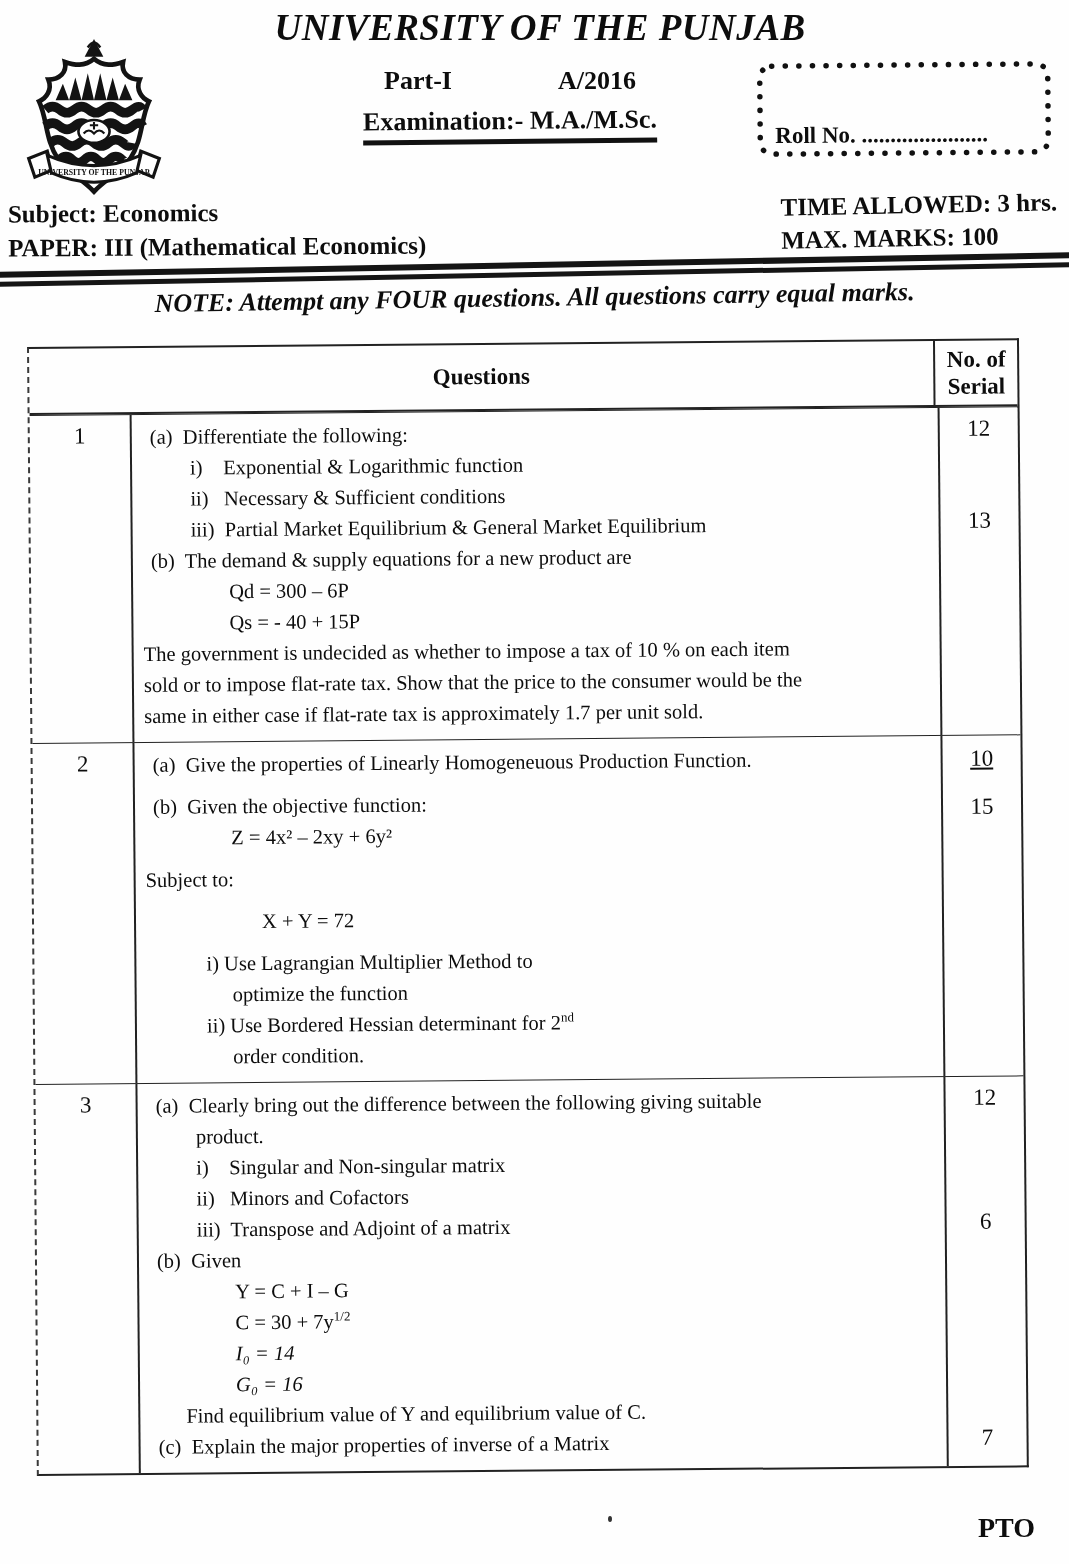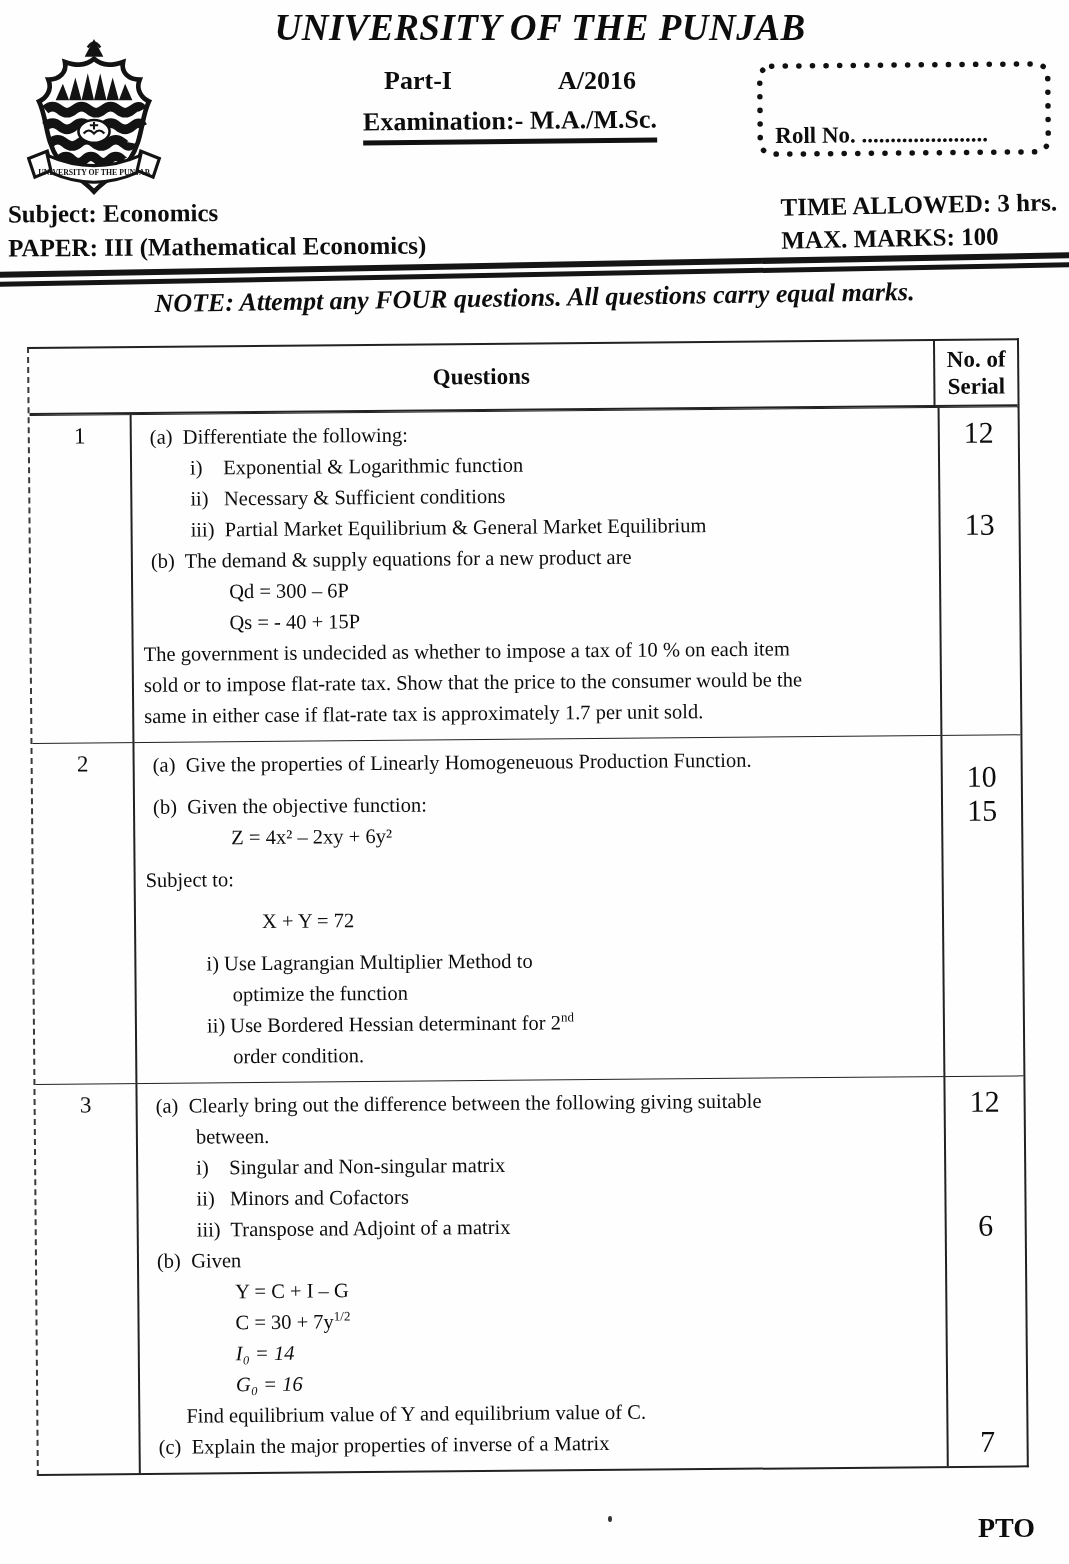--- a/index.html
+++ b/index.html
@@ -62,23 +62,23 @@
   .i0{padding-left:2px;}
   .i1{padding-left:10px;}
   .i2{padding-left:50px;}
   .i3{padding-left:62px;}
   .i4{padding-left:88px;}
   .i5{padding-left:118px;}
   .i6{padding-left:38px;}
   .r1{min-height:312px;}
   .r2{min-height:292px;}
   .r3{min-height:382px;}
-  .mk{position:absolute;left:0;right:0;font-size:30px;}
+  .mk{position:absolute;left:0;right:0;font-size:23px;}
   .row1 .m0{top:8px;}  .row1 .m1{top:100px;}
-  .row2 .m0{top:24px;}  .row2 .m1{top:58px;}
+  .row2 .m0{top:10px;text-decoration:underline;}  .row2 .m1{top:58px;}
   .row3 .m0{top:8px;}  .row3 .m1{top:132px;} .row3 .m2{top:348px;}
   .pto{position:absolute;right:34px;bottom:20px;font-size:28px;font-weight:bold;}
   .speck{position:absolute;left:608px;bottom:42px;width:4px;height:6px;background:#333;border-radius:50%;}
 </style>
 </head>
 <body>
 
 <div class="page">
 
   <div class="title">UNIVERSITY OF THE PUNJAB</div>
@@ -183,21 +183,21 @@
       <div class="c-marks row2">
         <span class="mk m0">10</span>
         <span class="mk m1">15</span>
       </div>
     </div>
 
     <div class="trow qrow r3">
       <div class="c-serial">3</div>
       <div class="c-q lines">
           <div class="qline i1"><span>(a)  Clearly bring out the difference between the following giving suitable</span></div>
-          <div class="qline i2"><span>between.</span></div>
+          <div class="qline i2"><span>product.</span></div>
           <div class="qline i2"><span>i)    Singular and Non-singular matrix</span></div>
           <div class="qline i2"><span>ii)   Minors and Cofactors</span></div>
           <div class="qline i2"><span>iii)  Transpose and Adjoint of a matrix</span></div>
           <div class="qline i1"><span>(b)  Given</span></div>
           <div class="qline i4"><span>Y = C + I – G</span></div>
           <div class="qline i4"><span>C = 30 + 7y</span><sup>1/2</sup></div>
           <div class="qline i4 it"><span>I₀ = 14</span></div>
           <div class="qline i4 it"><span>G₀ = 16</span></div>
           <div class="qline i6"><span>Find equilibrium value of Y and equilibrium value of C.</span></div>
           <div class="qline i1"><span>(c)  Explain the major properties of inverse of a Matrix</span></div>

